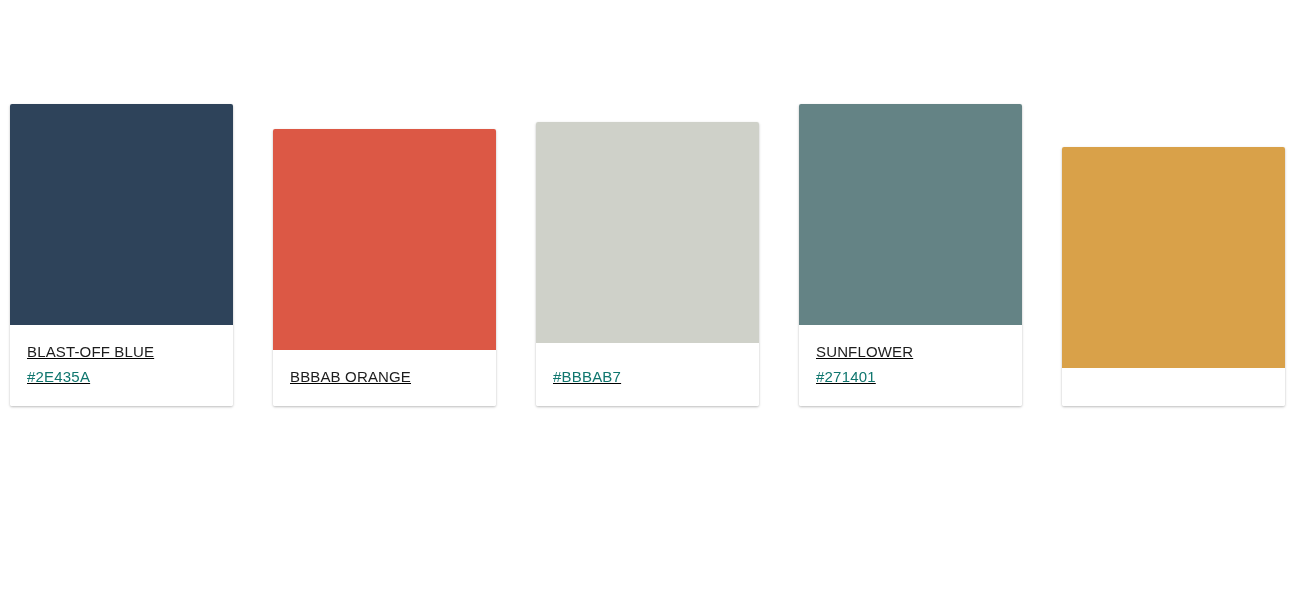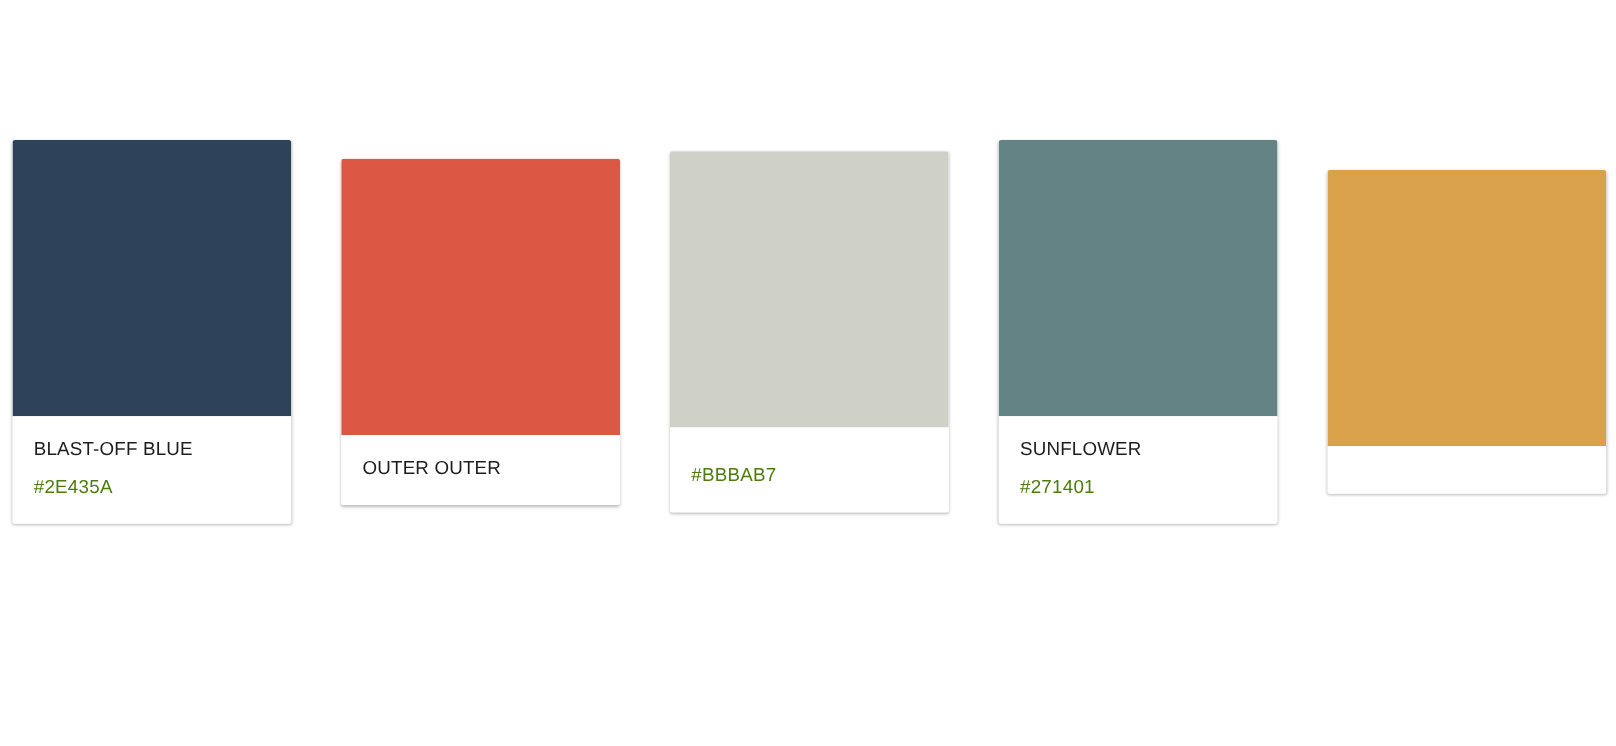--- a/index.html
+++ b/index.html
@@ -21,25 +21,26 @@
     left: 0;
     top: 0;
     width: 1293px;
     height: 597px;
     background: #ffffff;
   }
 
   .swatch-list {
     position: absolute;
     left: 10px;
-    top: 112px;
+    top: 104px;
     display: flex;
     flex-direction: row;
-    align-items: center;
+    align-items: flex-end;
     gap: 40px;
+    text-decoration: underline;
   }
 
   .swatch-card {
     width: 223px;
     background: #ffffff;
     border-radius: 2px;
     box-shadow: 0 1px 3px rgba(0,0,0,0.16), 0 1px 2px rgba(0,0,0,0.12);
     overflow: hidden;
     display: flex;
     flex-direction: column;
@@ -59,24 +60,24 @@
   .swatch-name {
     font-size: 15px;
     line-height: 18px;
     color: #1d1d1d;
     letter-spacing: 0.15px;
     font-weight: 400;
     white-space: nowrap;
   }
 
   .swatch-hex {
-    margin-top: 12px;
+    margin-top: 7px;
     font-size: 15px;
     line-height: 18px;
-    color: #4d7c0f;
+    color: #0f766e;
     letter-spacing: 0.2px;
     font-weight: 400;
     white-space: nowrap;
   }
 </style>
 </head>
 <body style="background: rgb(255, 255, 255);">
 
 <div class="palette-board">
   <div class="swatch-list">
@@ -85,21 +86,21 @@
       <div class="swatch-color" style="background-color: rgb(46, 67, 90);"></div>
       <div class="swatch-info">
         <div class="swatch-name">BLAST-OFF BLUE</div>
         <div class="swatch-hex">#2E435A</div>
       </div>
     </div>
 
     <div class="swatch-card">
       <div class="swatch-color" style="background-color: rgb(220, 88, 69);"></div>
       <div class="swatch-info">
-        <div class="swatch-name">OUTER OUTER</div>
+        <div class="swatch-name">BBBAB ORANGE</div>
       </div>
     </div>
 
     <div class="swatch-card">
       <div class="swatch-color" style="background-color: rgb(207, 209, 201);"></div>
       <div class="swatch-info">
         <div class="swatch-hex">#BBBAB7</div>
       </div>
     </div>
 

